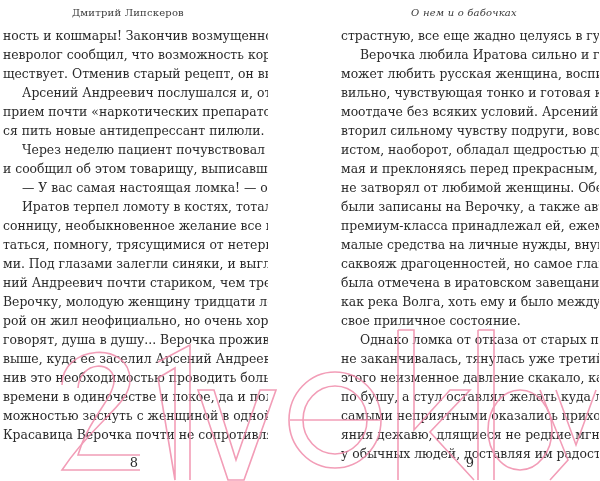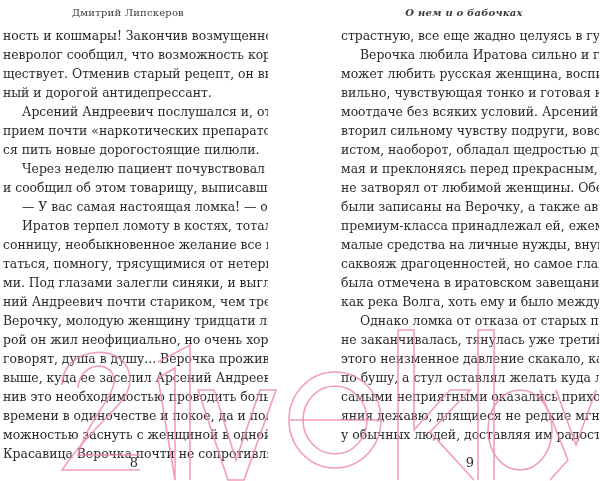--- a/index.html
+++ b/index.html
@@ -7,21 +7,21 @@
     width: 600px; height: 481px; background: #ffffff; overflow: hidden;
     position: relative; font-family: "DejaVu Serif", "Liberation Serif", serif; color: #2a2a2a;
   }
   .page { position: absolute; top: 0; height: 481px; }
   .page.left { left: 0; width: 268px; }
   .page.right { left: 341px; width: 258px; }
   .running-head {
     position: absolute; top: 7px; left: 0; right: 12px; text-align: center;
     font-size: 10px; color: #3a3a3a; letter-spacing: 0.2px;
   }
-  .page.right .running-head { font-style: italic; font-weight: bold; }
+  .page.right .running-head { font-style: italic; }
   .body-text { position: absolute; top: 26px; left: 3px; right: 0; }
   .page.right .body-text { left: 0; }
   .line {
     height: 19px; line-height: 19px; font-size: 12.4px; white-space: nowrap;
     text-align: justify; text-align-last: justify; overflow: hidden;
   }
   .line.last { text-align-last: left; }
   .line.indent { padding-left: 19px; }
   .folio {
     position: absolute; top: 455px; left: 0; right: 0; text-align: center;
@@ -33,24 +33,23 @@
 </style>
 </head>
 <body>
 
 <div class="page left">
   <div class="running-head">Дмитрий Липскеров</div>
   <div class="body-text" id="left-body">
       <div class="line">ность и кошмары! Закончив возмущенно вопить,</div>
       <div class="line">невролог сообщил, что возможность коррекции су-</div>
       <div class="line">ществует. Отменив старый рецепт, он выписал мод-</div>
-      <div class="line last">ный и дорогой антидепрессант.</div>
       <div class="line indent">Арсений Андреевич послушался и, отвергнув</div>
       <div class="line">прием почти «наркотических препаратов», принял-</div>
-      <div class="line last">ся пить новые дорогостоящие пилюли.</div>
+      <div class="line last">ся пить новые антидепрессант пилюли.</div>
       <div class="line indent">Через неделю пациент почувствовал себя плохо</div>
       <div class="line last">и сообщил об этом товарищу, выписавшему рецепт.</div>
       <div class="line indent">— У вас самая настоящая ломка! — оповестил не-</div>
       <div class="line indent">Иратов терпел ломоту в костях, тотальную бес-</div>
       <div class="line">сонницу, необыкновенное желание все время пи-</div>
       <div class="line">таться, помногу, трясущимися от нетерпения рука-</div>
       <div class="line">ми. Под глазами залегли синяки, и выглядел Арсе-</div>
       <div class="line">ний Андреевич почти стариком, чем тревожил свою</div>
       <div class="line">Верочку, молодую женщину тридцати лет, с кото-</div>
       <div class="line">рой он жил неофициально, но очень хорошо — как</div>
@@ -75,20 +74,21 @@
       <div class="line">вторил сильному чувству подруги, вовсе не был эго-</div>
       <div class="line">истом, наоборот, обладал щедростью души, пони-</div>
       <div class="line">мая и преклоняясь перед прекрасным, да и кармана</div>
       <div class="line">не затворял от любимой женщины. Обе квартиры</div>
       <div class="line">были записаны на Верочку, а также автомобиль</div>
       <div class="line">премиум-класса принадлежал ей, ежемесячные не-</div>
       <div class="line">малые средства на личные нужды, внушительный</div>
       <div class="line">саквояж драгоценностей, но самое главное — она</div>
       <div class="line">была отмечена в иратовском завещании широко,</div>
       <div class="line">как река Волга, хоть ему и было между кем делить</div>
+      <div class="line last">свое приличное состояние.</div>
       <div class="line indent">Однако ломка от отказа от старых препаратов</div>
       <div class="line">не заканчивалась, тянулась уже третий месяц, и до</div>
       <div class="line">этого неизменное давление скакало, как кенгуру</div>
       <div class="line">по бушу, а стул оставлял желать куда лучшего. Но</div>
       <div class="line">самыми неприятными оказались приходы состо-</div>
       <div class="line">яния дежавю, длящиеся не редкие мгновения, как</div>
       <div class="line">у обычных людей, доставляя им радостное удив-</div>
     </div>
   <div class="folio">9</div>
 </div>

